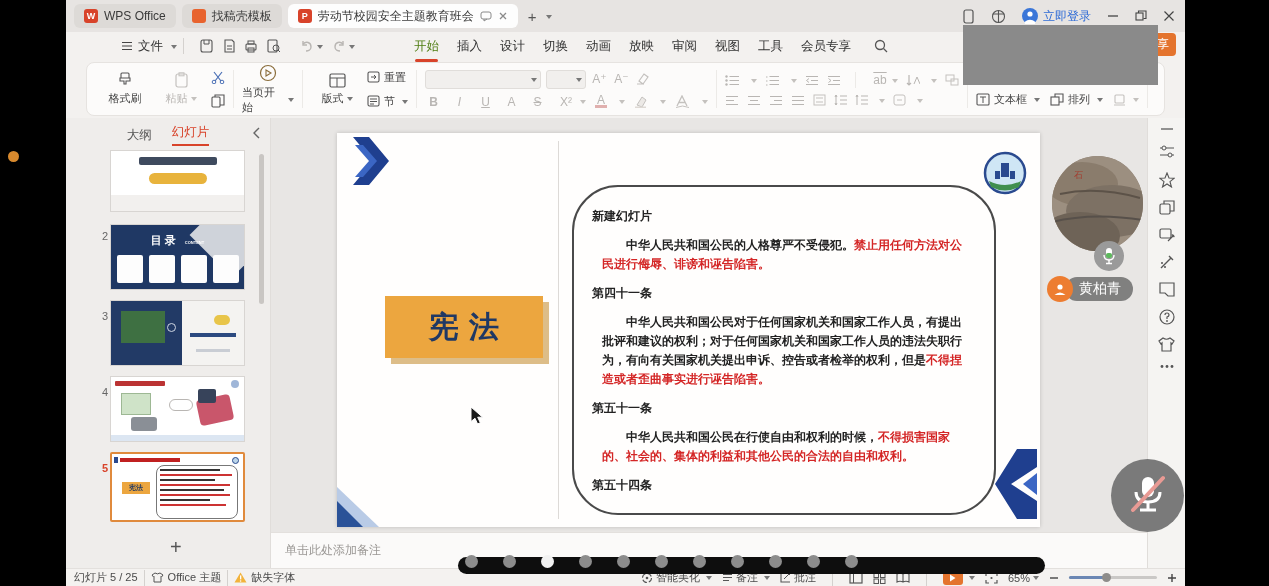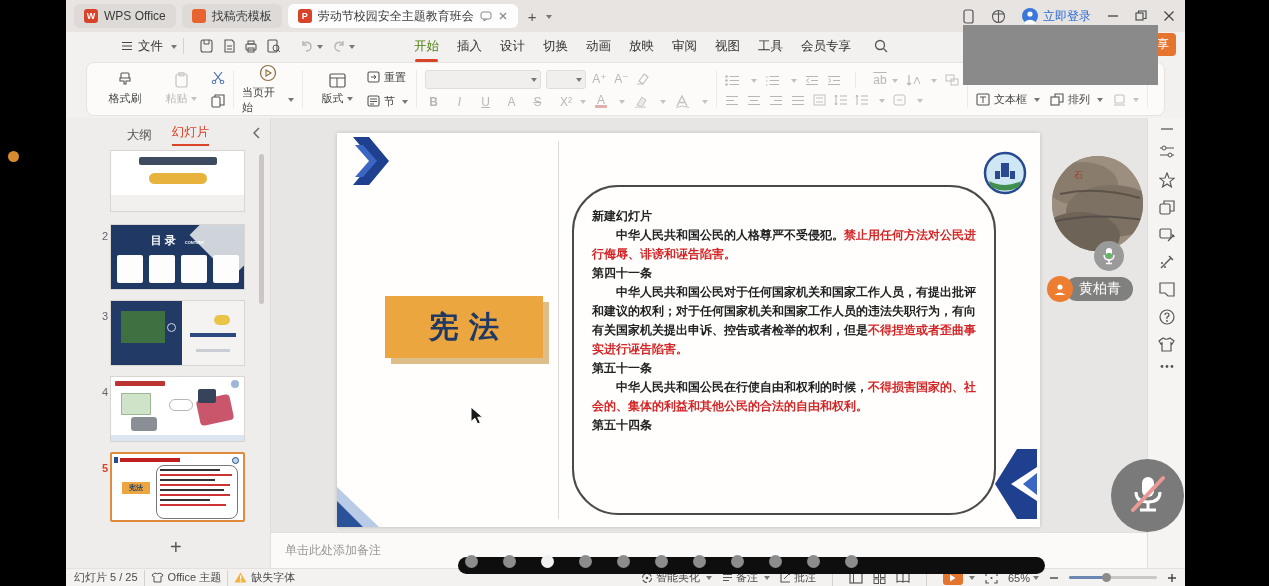--- a/index.html
+++ b/index.html
@@ -47,21 +47,21 @@
   .addslide{position:absolute;left:104px;top:418px;font-size:20px;color:#555;}
   .sscroll{position:absolute;right:6px;top:36px;width:5px;height:150px;border-radius:3px;background:#c9c6c3;}
   
   .canvas{position:absolute;left:205px;top:118px;width:876px;height:414px;background:#e8e6e4;}
   .slide{position:absolute;left:66px;top:15px;width:703px;height:394px;background:#fffefd;box-shadow:0 0 4px rgba(0,0,0,.18);}
   .slide-title{position:absolute;left:55px;top:20px;font-size:23px;font-weight:bold;color:#c02020;letter-spacing:1px;}
   .kbox{position:absolute;left:48px;top:163px;width:158px;height:62px;background:#eca63f;box-shadow:6px 6px 0 rgba(193,134,40,.55);display:flex;align-items:center;justify-content:center;font-size:30px;font-weight:bold;color:#1f3864;letter-spacing:10px;padding-left:10px;}
   .bubble{position:absolute;left:235px;top:52px;width:424px;height:330px;border:2px solid #4a4a4a;border-radius:46px;background:#fffefd;padding:20px 16px 10px 18px;}
   .art{font-size:12px;line-height:19px;color:#222;font-weight:bold;}
   .art-h{font-weight:bold;}
-  .art-p{margin:0;text-indent:2em;}
+  .art-p{margin:10px;text-indent:2em;}
   .red{color:#d42626;}
   .slide-vline{position:absolute;left:221px;top:8px;width:1px;height:378px;background:#dddad7;}
   
   .rightbar{position:absolute;right:0;top:118px;width:38px;height:450px;background:#f5f4f2;border-left:1px solid #e0ddda;display:flex;flex-direction:column;align-items:center;padding-top:8px;gap:12px;color:#555;}
   
   .notesbar{position:absolute;left:205px;top:532px;width:876px;height:36px;background:#fbfaf9;border-top:1px solid #e3e0dd;font-size:12px;color:#9a9794;display:flex;align-items:center;padding-left:14px;}
   .statusbar{position:absolute;left:0;top:568px;width:100%;height:18px;background:#f4f2f0;border-top:1px solid #e3e0dd;display:flex;align-items:center;font-size:11px;color:#4a4a4a;padding:0 8px;}
   .statusbar .right{margin-left:auto;display:flex;align-items:center;gap:10px;}
   .playbtn{width:20px;height:14px;border-radius:3px;background:#e4742e;display:flex;align-items:center;justify-content:center;}
   .slider{width:88px;height:3px;border-radius:2px;background:#cac8c6;position:relative;}

